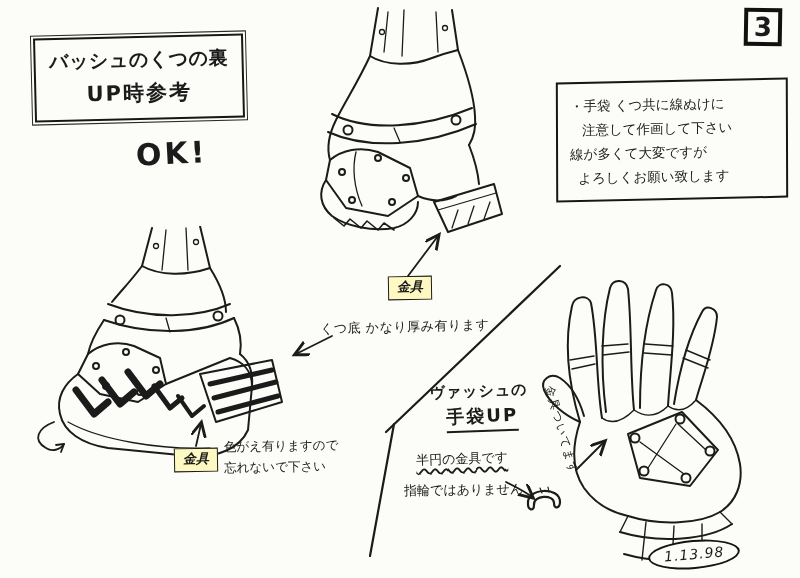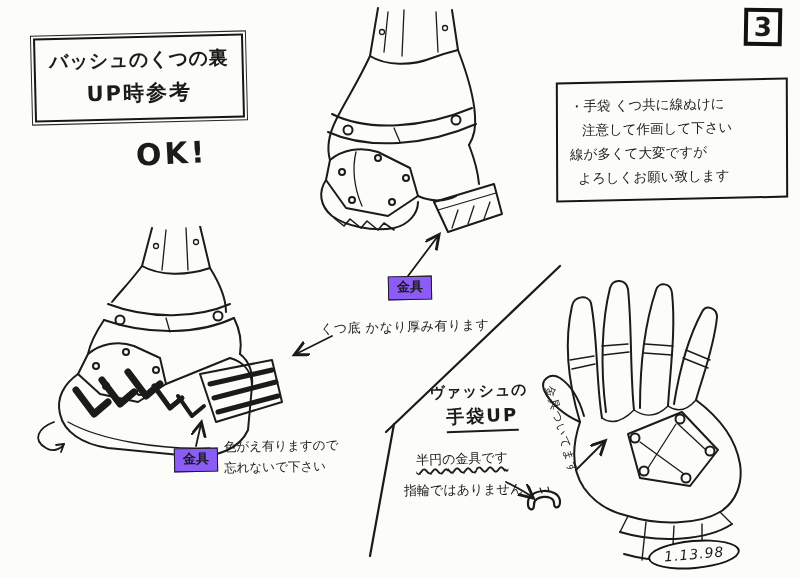--- a/index.html
+++ b/index.html
@@ -22,21 +22,21 @@
   .ok-label { left:136px; top:136px; font-size:30px; font-weight:bold; letter-spacing:3px;
     transform:rotate(-3deg); }
 
   .note-box { left:556px; top:80px; width:232px; padding:10px 10px 10px 12px;
     border:2.5px solid #161616; transform:rotate(-1.2deg) skewX(-1deg);
     font-size:13.5px; line-height:1.78; background:#fcfcf8; }
   .note-box .nl2 { padding-left:12px; }
   .note-box .nl4 { padding-left:8px; }
 
   .boxed-label { border:1.5px solid #1b1b1b; padding:1px 8px 3px; font-size:13px;
-    background:#8b5cf6; font-weight:bold; }
+    background:#fef9c3; font-weight:bold;font-style:italic; }
   .boxed-label.top { left:388px; top:276px; transform:rotate(-1deg); }
   .boxed-label.sole { left:174px; top:448px; transform:rotate(-1deg); }
 
   .sole-note { left:320px; top:318px; font-size:13px; transform:rotate(-1.5deg); letter-spacing:0.5px; }
 
   .color-note { left:224px; top:436px; font-size:12.5px; line-height:1.65; transform:rotate(-1deg); }
 
   .glove-title { left:430px; top:382px; transform:rotate(-2deg); }
   .glove-title .g1 { font-size:15px; font-weight:bold; letter-spacing:1px; }
   .glove-title .g2 { font-size:18px; font-weight:bold; margin-top:3px; margin-left:16px;

